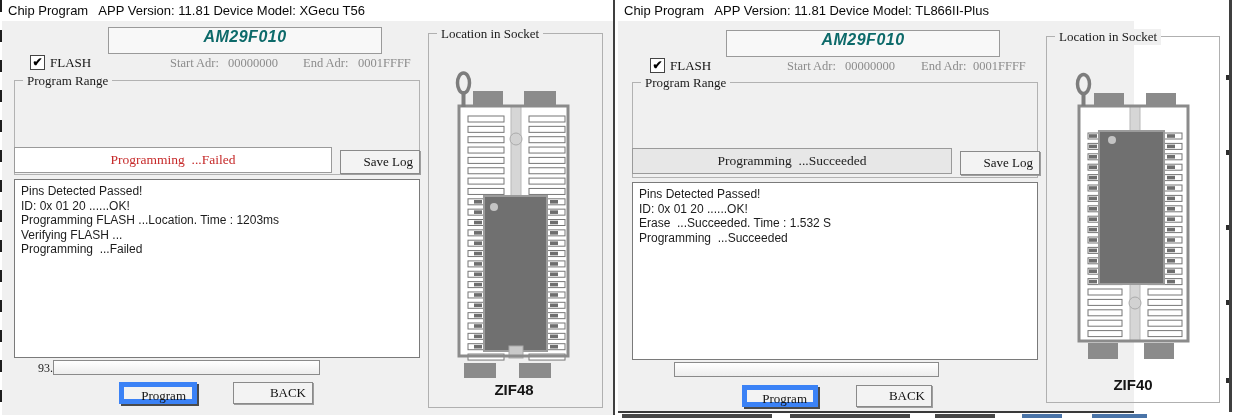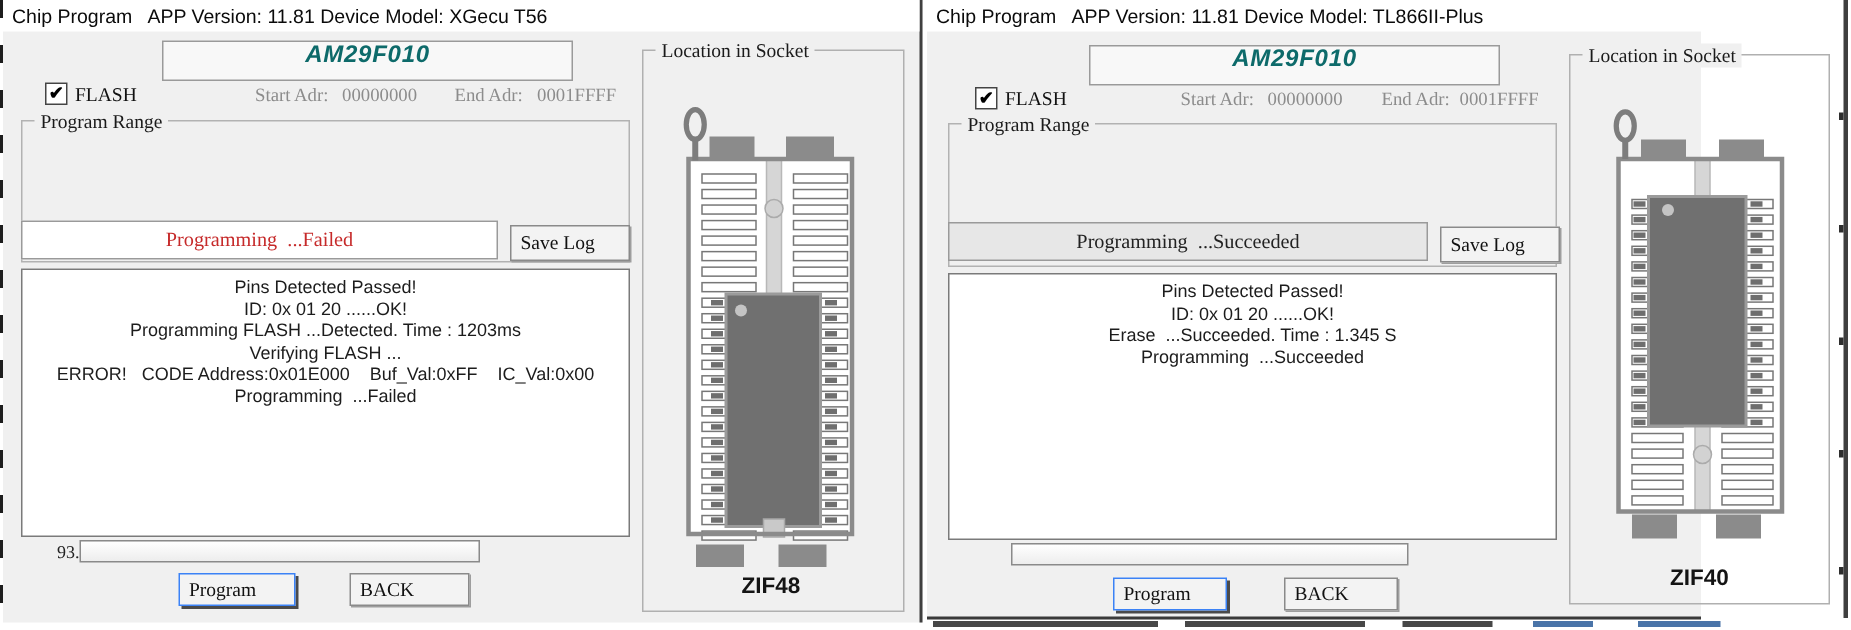--- a/index.html
+++ b/index.html
@@ -22,26 +22,26 @@
   .checkbox{position:absolute;width:13px;height:13px;background:#fff;border:1px solid #444;
             text-align:center;line-height:12px;font-size:12px;color:#000;cursor:default;}
   .checkbox .mark{font-weight:bold;}
   .flash-label{position:absolute;font:13px "Liberation Serif",serif;color:#111;}
   .adr{position:absolute;font:12.5px "Liberation Serif",serif;color:#8c8c8c;white-space:pre;}
 
   .statusbar{position:absolute;height:24px;border:1px solid #9a9a9a;text-align:center;}
   .statusbar span{font:13.5px "Liberation Serif",serif;line-height:24px;white-space:pre;}
 
   .btn{position:absolute;background:#f3f3f3;border:1px solid #8a8a8a;box-shadow:1px 1px 0 #9e9e9e;
-       font:13px "Liberation Serif",serif;color:#111;text-align:left;cursor:default;}
-  .btn-default{border:1px solid #3b82f6;box-shadow:2px 2px 0 #4a4a4a;}
+       font:13px "Liberation Serif",serif;color:#111;text-align:right;cursor:default;}
+  .btn-default{border:5px solid #3b82f6;box-shadow:2px 2px 0 #4a4a4a;}
 
   .logbox{position:absolute;background:#ffffff;border:1px solid #7a7a7a;padding:4px 6px;
           font-size:12px;line-height:14.6px;color:#1c1c1c;overflow:hidden;}
-  .logbox div{white-space:pre;text-align:center;}
+  .logbox div{white-space:pre;}
 
   .pct{position:absolute;font:12px "Liberation Serif",serif;color:#222;margin-left:24px;}
   .progress{position:absolute;height:13px;border:1px solid #8a8a8a;background:linear-gradient(#ffffff,#ededed);}
   .progress .fill{height:100%;background:#3fa73f;width:0;}
 
   .socket-group{position:absolute;border:1px solid #b0b0b0;}
   .socket-group svg{position:absolute;left:0;top:0;}
 
   
   .left-edge{position:absolute;left:0;top:0;width:2px;height:414px;
@@ -72,23 +72,22 @@
     <span class="adr" style="left:226px;top:56px;">00000000</span>
     <span class="adr" style="left:301px;top:56px;">End Adr:</span>
     <span class="adr" style="left:356px;top:56px;">0001FFFF</span>
 
     <div class="statusbar" style="left: 12px; top: 147px; width: 316px; background: rgb(255, 255, 255);"><span style="color: rgb(198, 42, 42);">Programming  ...Failed</span></div>
     <button class="btn" style="left:338px;top:150px;width:80px;height:24px;">Save Log</button>
 
     <div class="logbox" style="left:12px;top:179px;width:392px;height:169px;">
         <div>Pins Detected Passed!</div>
         <div>ID: 0x 01 20 ......OK!</div>
-        <div>Programming FLASH ...Detected. Time : 1203ms</div>
+        <div>Programming FLASH ...Location. Time : 1203ms</div>
         <div>Verifying FLASH ...</div>
-        <div>ERROR!   CODE Address:0x01E000    Buf_Val:0xFF    IC_Val:0x00</div>
         <div>Programming  ...Failed</div>
       </div>
 
     <span class="pct" style="left:12px;top:361px;">93.75%</span>
     <div class="progress" style="left:51px;top:360px;width:265px;">
         <div class="fill" style="width: 0%;"></div>
       </div>
 
     <button class="btn btn-default" style="left:117px;top:382px;width:78px;height:22px;">Program</button>
     <button class="btn" style="left:231px;top:382px;width:80px;height:22px;">BACK</button>
@@ -208,21 +207,21 @@
     <span class="adr" style="left:227px;top:59px;">00000000</span>
     <span class="adr" style="left:303px;top:59px;">End Adr:</span>
     <span class="adr" style="left:355px;top:59px;">0001FFFF</span>
 
     <div class="statusbar" style="left: 14px; top: 148px; width: 318px; background: rgb(231, 231, 231);"><span style="color: rgb(34, 34, 34);">Programming  ...Succeeded</span></div>
     <button class="btn" style="left:342px;top:151px;width:80px;height:24px;">Save Log</button>
 
     <div class="logbox" style="left:14px;top:182px;width:392px;height:168px;">
         <div>Pins Detected Passed!</div>
         <div>ID: 0x 01 20 ......OK!</div>
-        <div>Erase  ...Succeeded. Time : 1.345 S</div>
+        <div>Erase  ...Succeeded. Time : 1.532 S</div>
         <div>Programming  ...Succeeded</div>
       </div>
 
     <div class="progress" style="left:56px;top:362px;width:263px;">
         <div class="fill" style="width: 0%;"></div>
       </div>
 
     <button class="btn btn-default" style="left:124px;top:385px;width:76px;height:22px;">Program</button>
     <button class="btn" style="left:238px;top:385px;width:76px;height:22px;">BACK</button>
 

